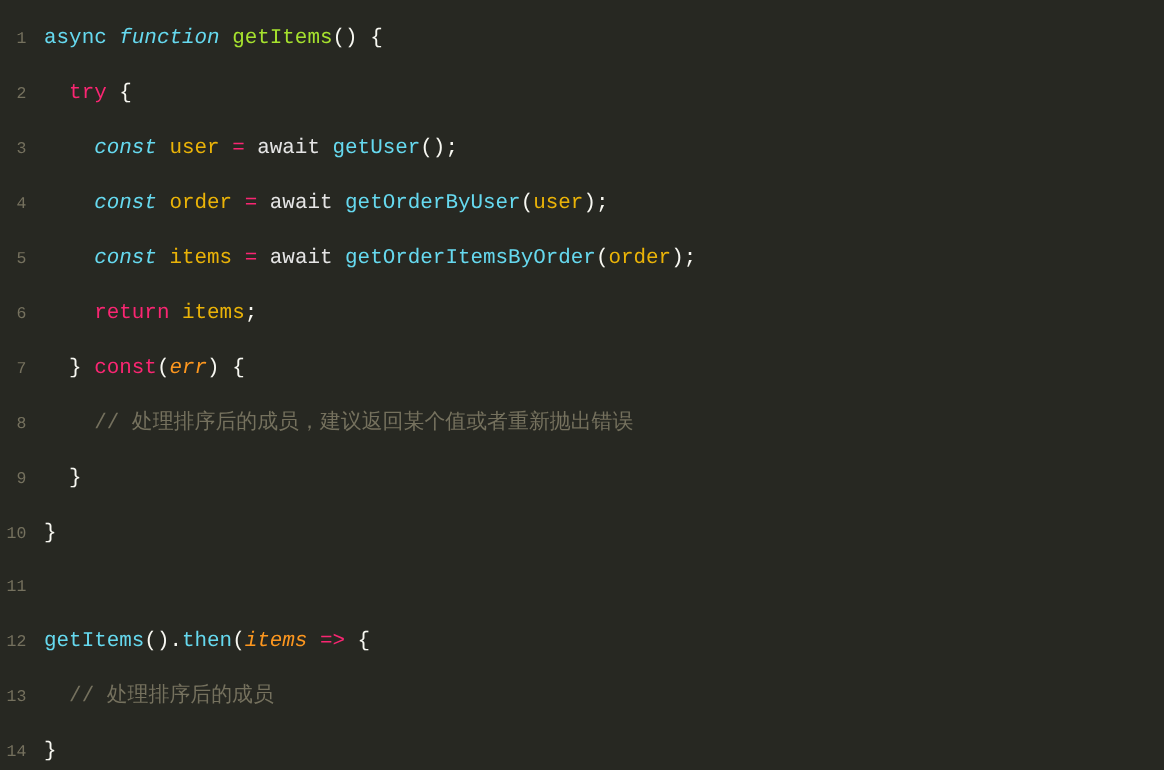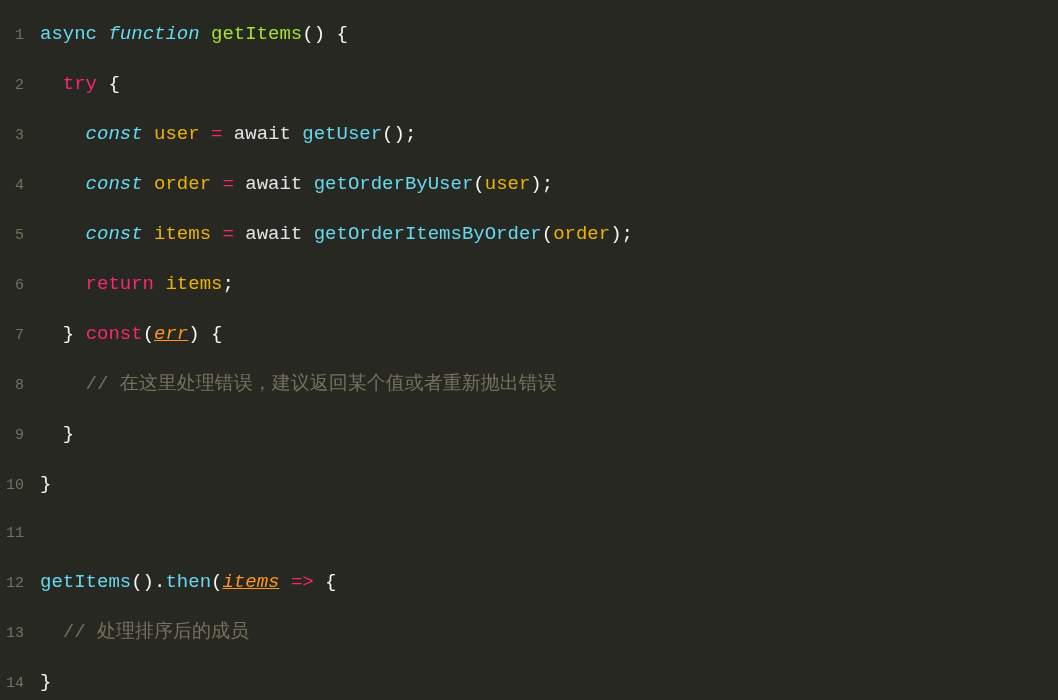--- a/index.html
+++ b/index.html
@@ -42,21 +42,21 @@
       flex: 1;
     }
     .kw-storage { color: #66d9ef; }
     .kw-function { color: #66d9ef; font-style: italic; margin-top: 25px; }
     .kw-control { color: #f92672; }
     .func-name { color: #a6e22e; }
     .func-call { color: #66d9ef; }
     .paren { color: #f8f8f2; }
     .brace { color: #f8f8f2; }
     .variable { color: #eab308; }
-    .param { color: #fd971f; font-style: italic; text-decoration: underline; }
+    .param { color: #fd971f; font-style: italic; }
     .operator { color: #f92672; }
     .punctuation { color: #f8f8f2; }
     .comment { color: #75715e; }
     .await-kw { color: #e5e5e5; }
     .const-kw { color: #66d9ef; font-style: italic; }
   </style>
 </head>
 <body>
 
 <div class="code-container">
@@ -83,21 +83,21 @@
     <div class="code-line">
       <span class="line-number">6</span>
       <span class="code-content"><span>    </span><span class="kw-control">return</span><span> </span><span class="variable">items</span><span class="punctuation">;</span></span>
     </div>
     <div class="code-line">
       <span class="line-number">7</span>
       <span class="code-content"><span>  </span><span class="brace">}</span><span> </span><span class="kw-control">const</span><span class="paren">(</span><span class="param">err</span><span class="paren">)</span><span> </span><span class="brace">{</span></span>
     </div>
     <div class="code-line">
       <span class="line-number">8</span>
-      <span class="code-content"><span>    </span><span class="comment">// 在这里处理错误，建议返回某个值或者重新抛出错误</span></span>
+      <span class="code-content"><span>    </span><span class="comment">// 处理排序后的成员，建议返回某个值或者重新抛出错误</span></span>
     </div>
     <div class="code-line">
       <span class="line-number">9</span>
       <span class="code-content"><span>  </span><span class="brace">}</span></span>
     </div>
     <div class="code-line">
       <span class="line-number">10</span>
       <span class="code-content"><span class="brace">}</span></span>
     </div>
     <div class="code-line">

